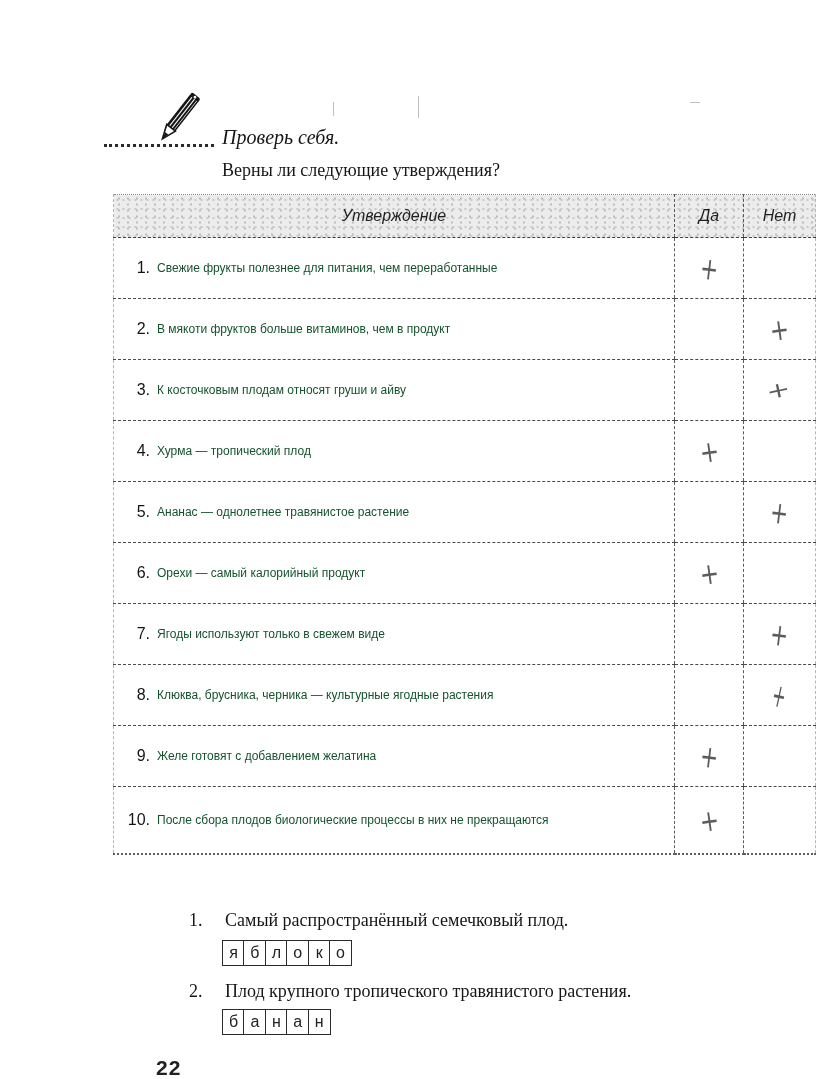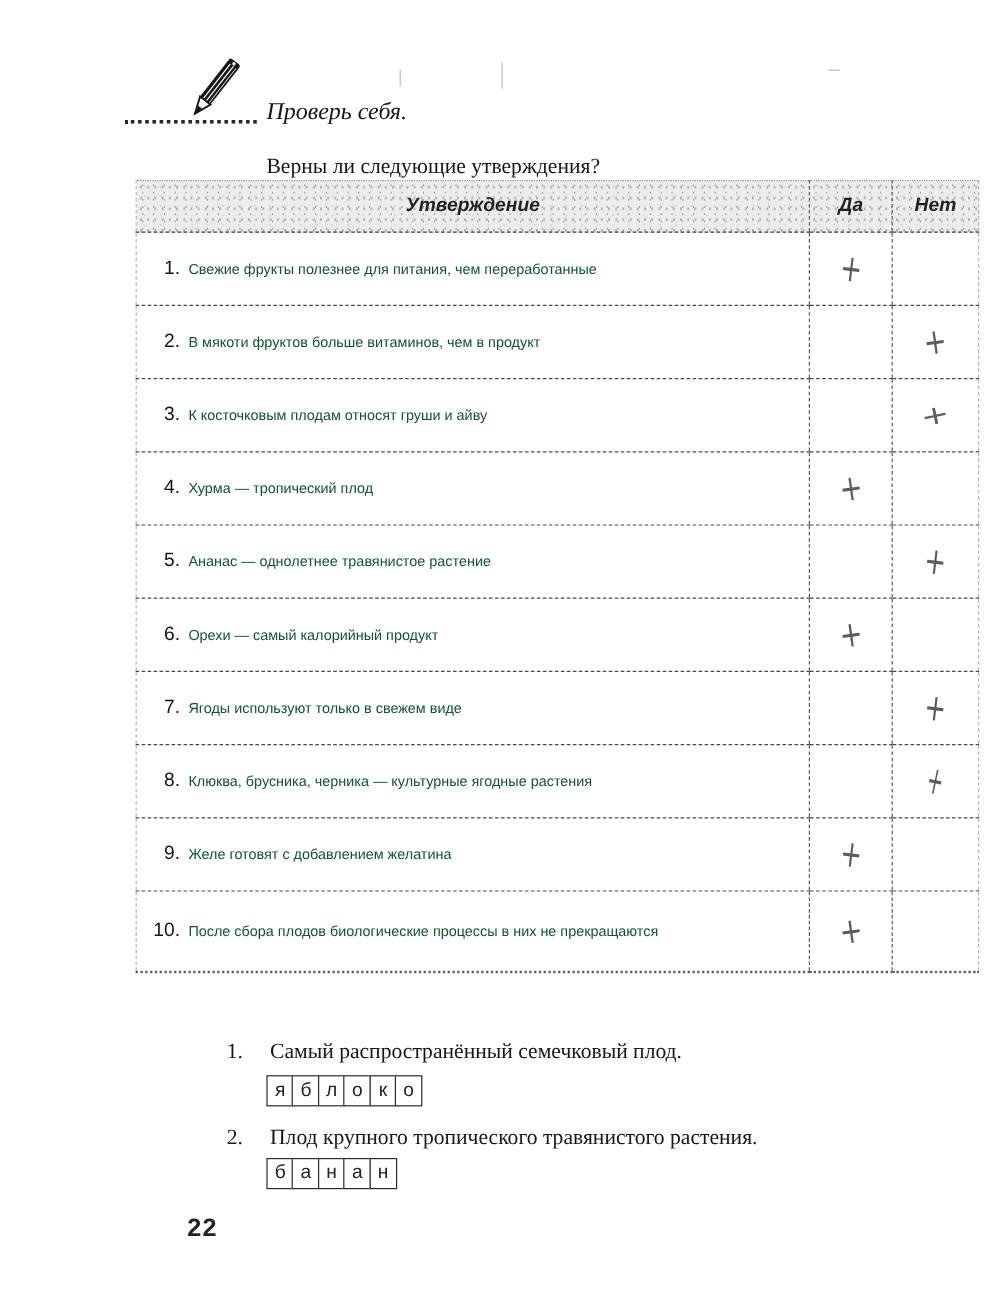--- a/index.html
+++ b/index.html
@@ -1,48 +1,48 @@
 <!DOCTYPE html>
 <html><head>
 <meta charset="utf-8">
 <style>
   html,body{margin:0;padding:0;}
   body{
     width:834px;height:1079px;position:relative;background:#ffffff;
     font-family:"Liberation Sans",sans-serif;color:#1c1c1c;overflow:hidden;
   }
-  .page{position:absolute;inset:0;}
+  .page{position:absolute;inset:0;margin-top:44px;}
 
   
   .dotted-line{
     position:absolute;left:104px;top:86px;width:110px;height:14px;
     border-bottom:3px dotted #2a2a2a;
   }
   .pencil{position:absolute;left:146px;top:44px;}
   .sec-title{
     position:absolute;left:222px;top:82px;
     font-family:"Liberation Serif",serif;font-style:italic;font-size:20px;color:#161616;
   }
   .question{
-    position:absolute;left:222px;top:128px;
+    position:absolute;left:222px;top:116px;
     font-family:"Liberation Serif",serif;font-size:18px;color:#161616;
   }
 
   
   table.quiz{
     position:absolute;left:113px;top:150px;width:702px;
     border-collapse:collapse;table-layout:fixed;
     border-left:1px dashed #b5b5b5;border-right:1px dashed #b5b5b5;
   }
   table.quiz col.c1{width:561px;}
   table.quiz col.c2{width:69px;}
   table.quiz col.c3{width:72px;}
   table.quiz th{
     height:42px;padding:0;vertical-align:middle;text-align:center;
-    font-style:italic;font-weight:bold;font-size:16px;color:#1f1f1f;
+    font-style:italic;font-weight:normal;font-size:16px;color:#1f1f1f;
     background-color:#ececec;
     background-image:
       radial-gradient(#8f8f8f 0.8px, transparent 0.9px),
       radial-gradient(#b9b9b9 0.7px, transparent 0.8px),
       radial-gradient(#a5a5a5 0.6px, transparent 0.8px);
     background-size:9px 6px,13px 8px,6px 9px;
     border-top:1px dotted #8a8a8a;
     border-bottom:1px dashed #3f3f3f;
   }
   table.quiz th.h-yes,table.quiz th.h-no{border-left:1px dashed #5a5a5a;}

